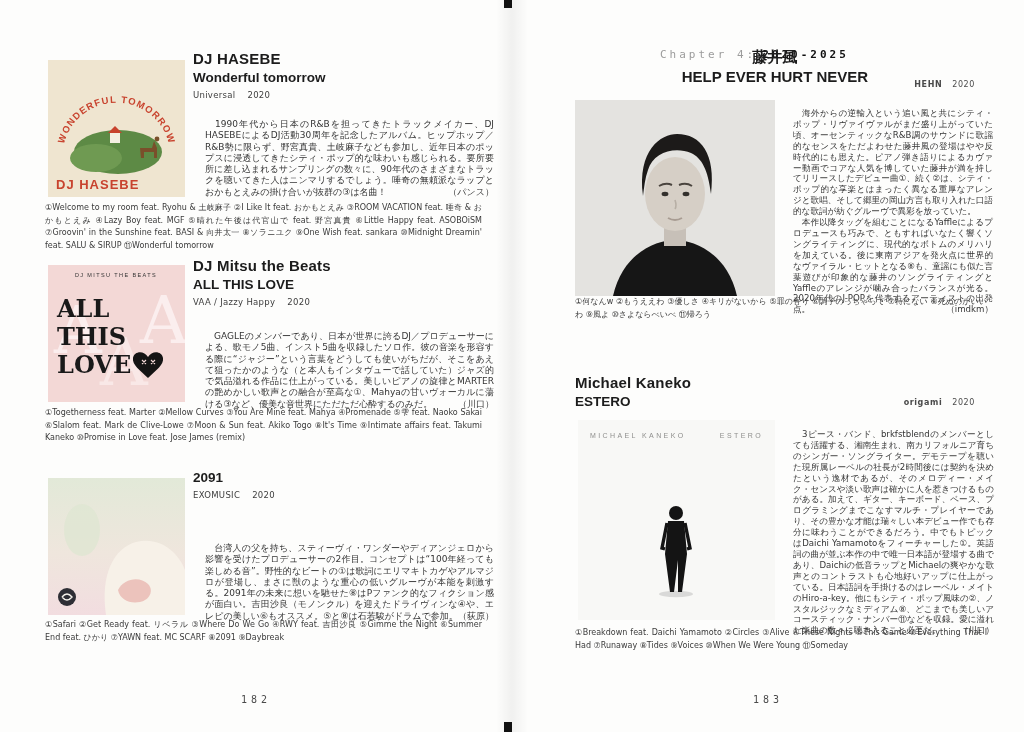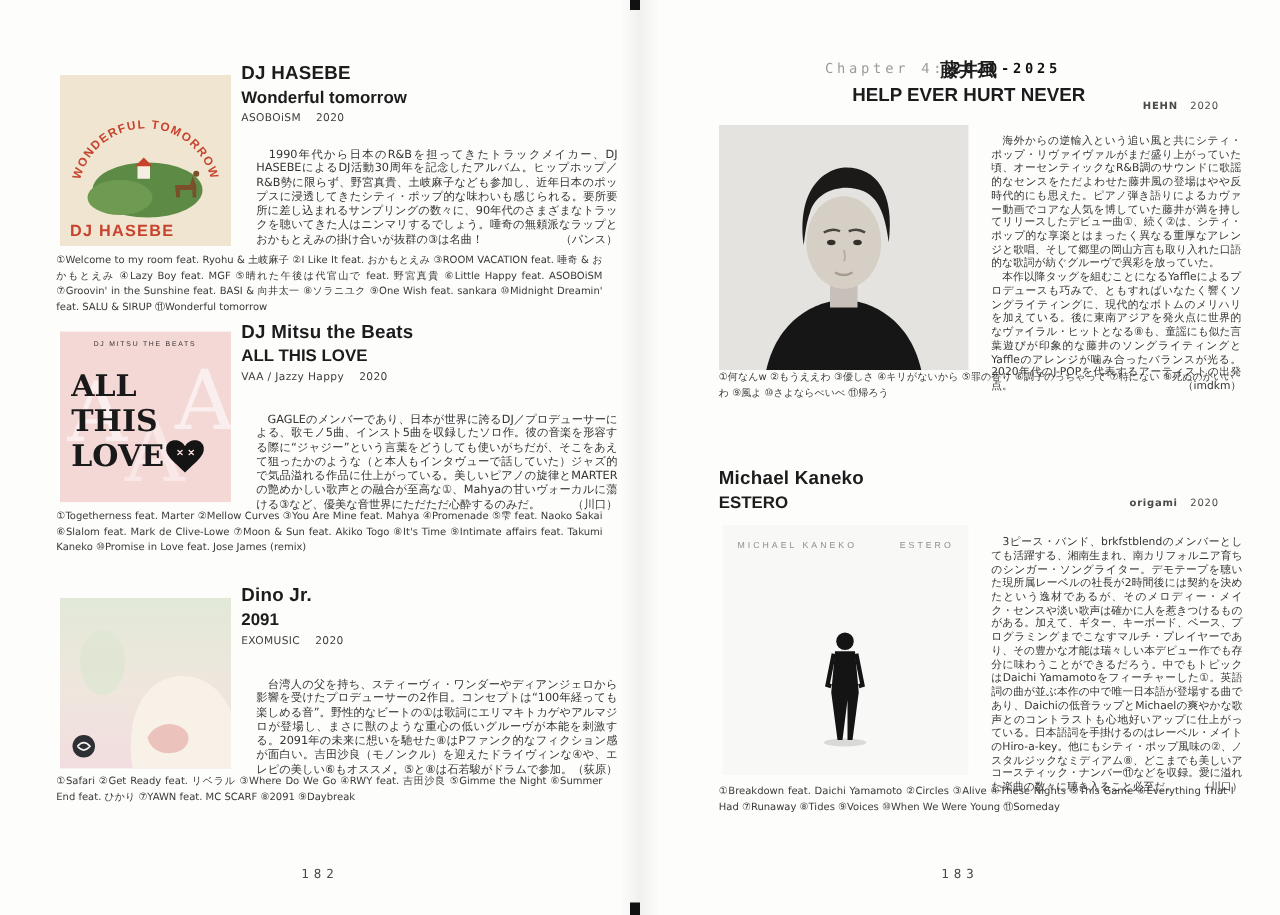--- a/index.html
+++ b/index.html
@@ -84,21 +84,21 @@
       <path d="M 60 73 L 67 66 L 74 73 Z" fill="#c8432e"></path>
       <path d="M 92 88 l 12 0 l 2 -7 l 3 7 l 0 10 l -3 0 l 0 -6 l -10 0 l 0 6 l -3 0 Z" fill="#7a4f2a"></path>
       <circle cx="109" cy="79" r="2.4" fill="#7a4f2a"></circle>
       <text x="8" y="129" font-size="13" font-weight="700" letter-spacing="1" fill="#c8432e" font-family="Liberation Sans,sans-serif">DJ HASEBE</text>
     </svg>
   </div>
   <div class="abs" style="left:193px;top:50px;width:289px;">
     <h2 class="artist">DJ HASEBE</h2>
     <h3 class="album-title">Wonderful tomorrow</h3>
     <div class="label-row">
-      <span>ASOBOiSM</span><span class="year">2020</span>
+      <span>Universal</span><span class="year">2020</span>
     </div>
   </div>
   <p class="body abs" style="left:193px;top:107px;width:289px;"><span>　1990年代から日本のR&amp;Bを担ってきたトラックメイカー、DJ HASEBEによるDJ活動30周年を記念したアルバム。ヒップホップ／R&amp;B勢に限らず、野宮真貴、土岐麻子なども参加し、近年日本のポップスに浸透してきたシティ・ポップ的な味わいも感じられる。要所要所に差し込まれるサンプリングの数々に、90年代のさまざまなトラックを聴いてきた人はニンマリするでしょう。唾奇の無頼派なラップとおかもとえみの掛け合いが抜群の③は名曲！</span><span class="credit">（パンス）</span></p>
   <p class="tracklist abs" style="left:45px;top:202px;width:437px;">①Welcome to my room feat. Ryohu &amp; 土岐麻子 ②I Like It feat. おかもとえみ ③ROOM VACATION feat. 唾奇 &amp; おかもとえみ ④Lazy Boy feat. MGF ⑤晴れた午後は代官山で feat. 野宮真貴 ⑥Little Happy feat. ASOBOiSM ⑦Groovin' in the Sunshine feat. BASI &amp; 向井太一 ⑧ソラニユク ⑨One Wish feat. sankara ⑩Midnight Dreamin' feat. SALU &amp; SIRUP ⑪Wonderful tomorrow</p>
 
   <div class="abs cover" style="left:48px;top:265px;width:137px;height:137px;">
     <svg width="137" height="137" viewBox="0 0 137 137" xmlns="http://www.w3.org/2000/svg">
       <rect width="137" height="137" fill="#f3d8d6"></rect>
       <text x="6" y="88" font-size="66" fill="#fbeeee" font-family="DejaVu Serif,serif">A</text>
       <text x="52" y="120" font-size="66" fill="#f9e8e7" font-family="DejaVu Serif,serif">A</text>
@@ -132,21 +132,20 @@
       </defs>
       <rect width="137" height="137" fill="url(#g3)"></rect>
       <path d="M 58 137 C 52 96 66 70 88 64 C 112 58 130 74 137 92 L 137 137 Z" fill="#f7f1e8"></path>
       <path d="M 70 112 C 76 100 92 98 100 106 C 106 112 102 122 92 124 C 82 126 72 122 70 112 Z" fill="#ecc3bc"></path>
       <ellipse cx="34" cy="52" rx="18" ry="26" fill="#dfe6d2" opacity="0.8"></ellipse>
       <circle cx="19" cy="119" r="9" fill="#2e2e35"></circle>
       <path d="M 14 119 q 5 -6 10 0 q -5 6 -10 0" fill="none" stroke="#f5f2ec" stroke-width="1.4"></path>
     </svg>
   </div>
   <div class="abs" style="left:193px;top:468px;width:289px;">
-    <h2 class="artist">Dino Jr.</h2>
     <h3 class="album-title">2091</h3>
     <div class="label-row">
       <span>EXOMUSIC</span><span class="year">2020</span>
     </div>
   </div>
   <p class="body abs" style="left:193px;top:531px;width:289px;"><span>　台湾人の父を持ち、スティーヴィ・ワンダーやディアンジェロから影響を受けたプロデューサーの2作目。コンセプトは“100年経っても楽しめる音”。野性的なビートの①は歌詞にエリマキトカゲやアルマジロが登場し、まさに獣のような重心の低いグルーヴが本能を刺激する。2091年の未来に想いを馳せた⑧はPファンク的なフィクション感が面白い。吉田沙良（モノンクル）を迎えたドライヴィンな④や、エレピの美しい⑥もオススメ。⑤と⑧は石若駿がドラムで参加。</span><span class="credit">（荻原）</span></p>
   <p class="tracklist abs" style="left:45px;top:619px;width:437px;">①Safari ②Get Ready feat. リベラル ③Where Do We Go ④RWY feat. 吉田沙良 ⑤Gimme the Night ⑥Summer End feat. ひかり ⑦YAWN feat. MC SCARF ⑧2091 ⑨Daybreak</p>
 
   <div class="pageno abs" style="left:0;top:694px;width:512px;">182</div>
 

